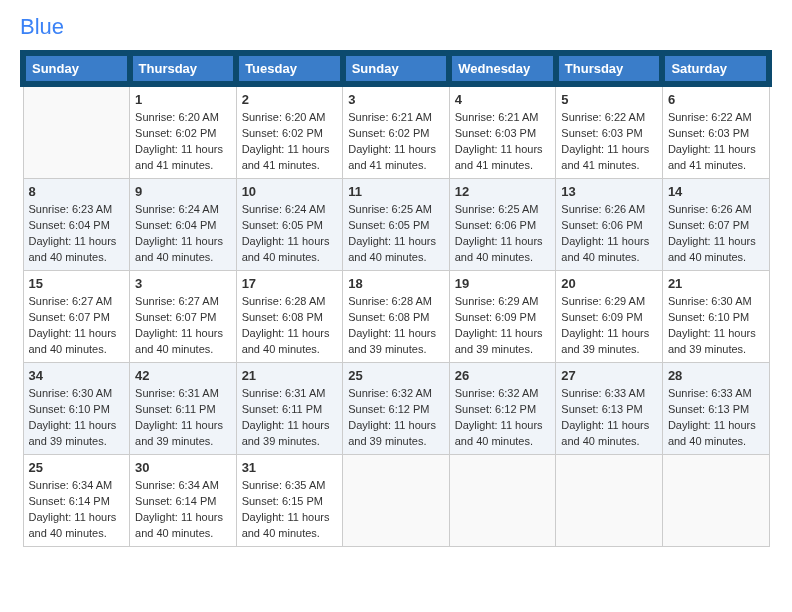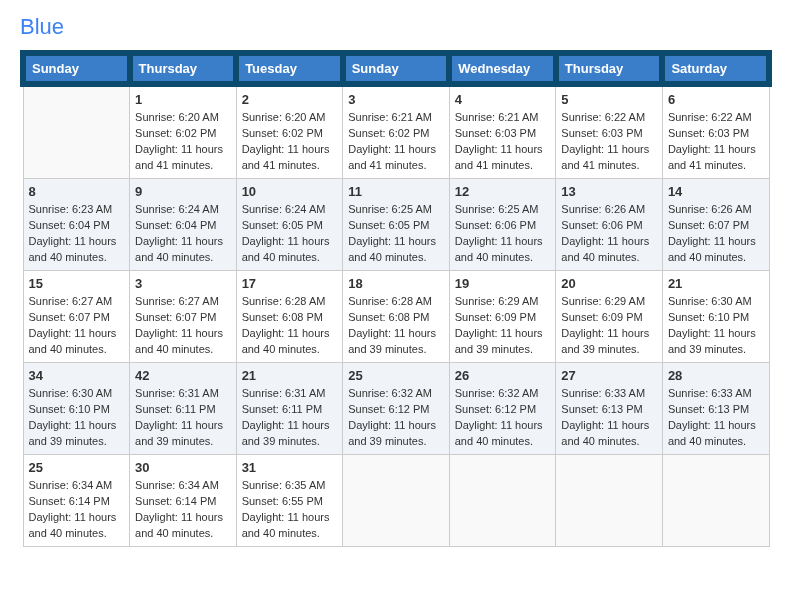--- a/index.html
+++ b/index.html
@@ -236,21 +236,21 @@
           <td>
             <span class="day-number">25</span>
             <div class="day-info"><span>Sunrise: 6:34 AM</span><br><span>Sunset: 6:14 PM</span><br><span>Daylight: 11 hours</span><br><span>and 40 minutes.</span></div>
           </td>
           <td>
             <span class="day-number">30</span>
             <div class="day-info"><span>Sunrise: 6:34 AM</span><br><span>Sunset: 6:14 PM</span><br><span>Daylight: 11 hours</span><br><span>and 40 minutes.</span></div>
           </td>
           <td>
             <span class="day-number">31</span>
-            <div class="day-info"><span>Sunrise: 6:35 AM</span><br><span>Sunset: 6:55 PM</span><br><span>Daylight: 11 hours</span><br><span>and 40 minutes.</span></div>
+            <div class="day-info"><span>Sunrise: 6:35 AM</span><br><span>Sunset: 6:15 PM</span><br><span>Daylight: 11 hours</span><br><span>and 40 minutes.</span></div>
           </td>
           <td class="empty-cell"></td>
           <td class="empty-cell"></td>
           <td class="empty-cell"></td>
           <td class="empty-cell"></td>
         </tr>
       </tbody>
   </table>
 </div>
 

